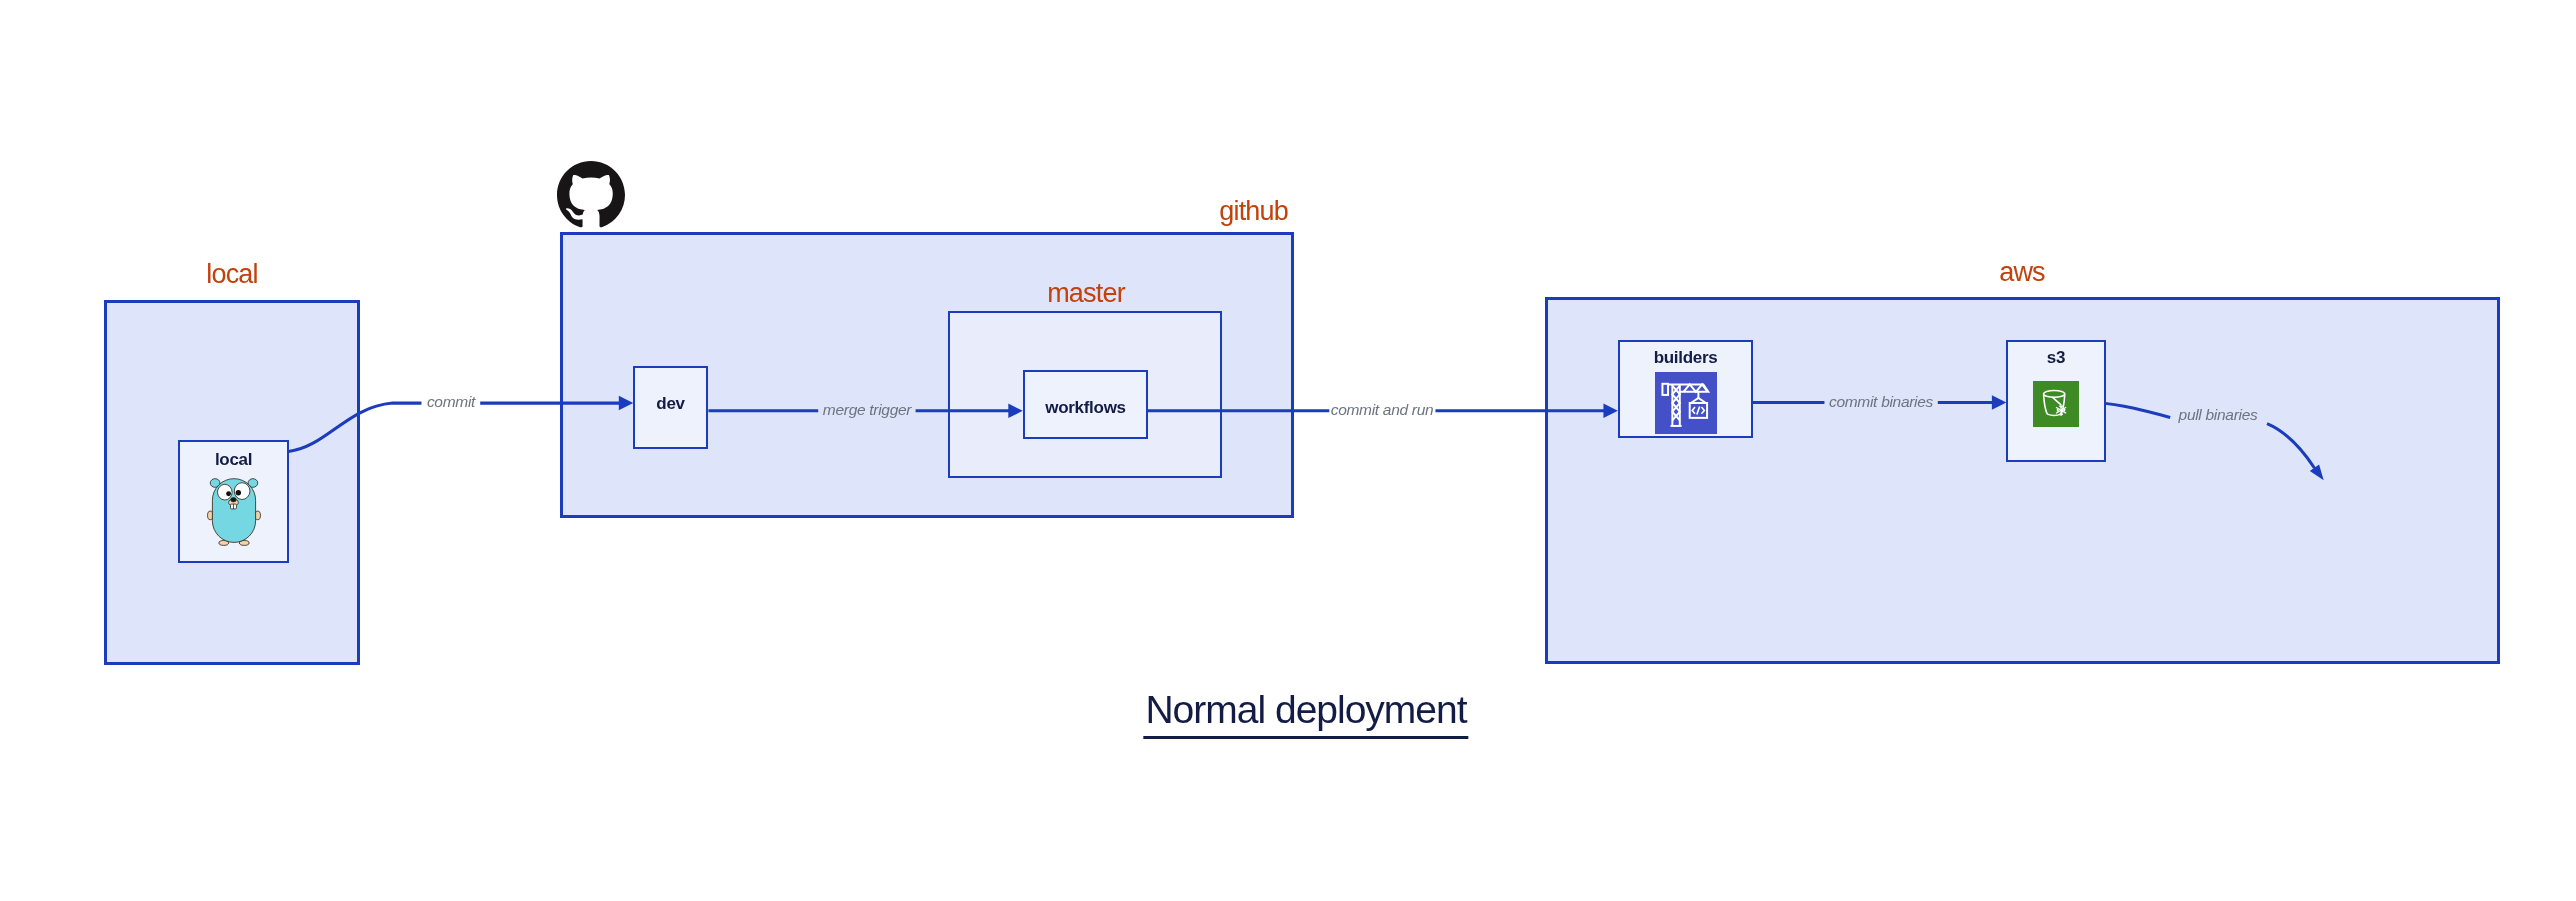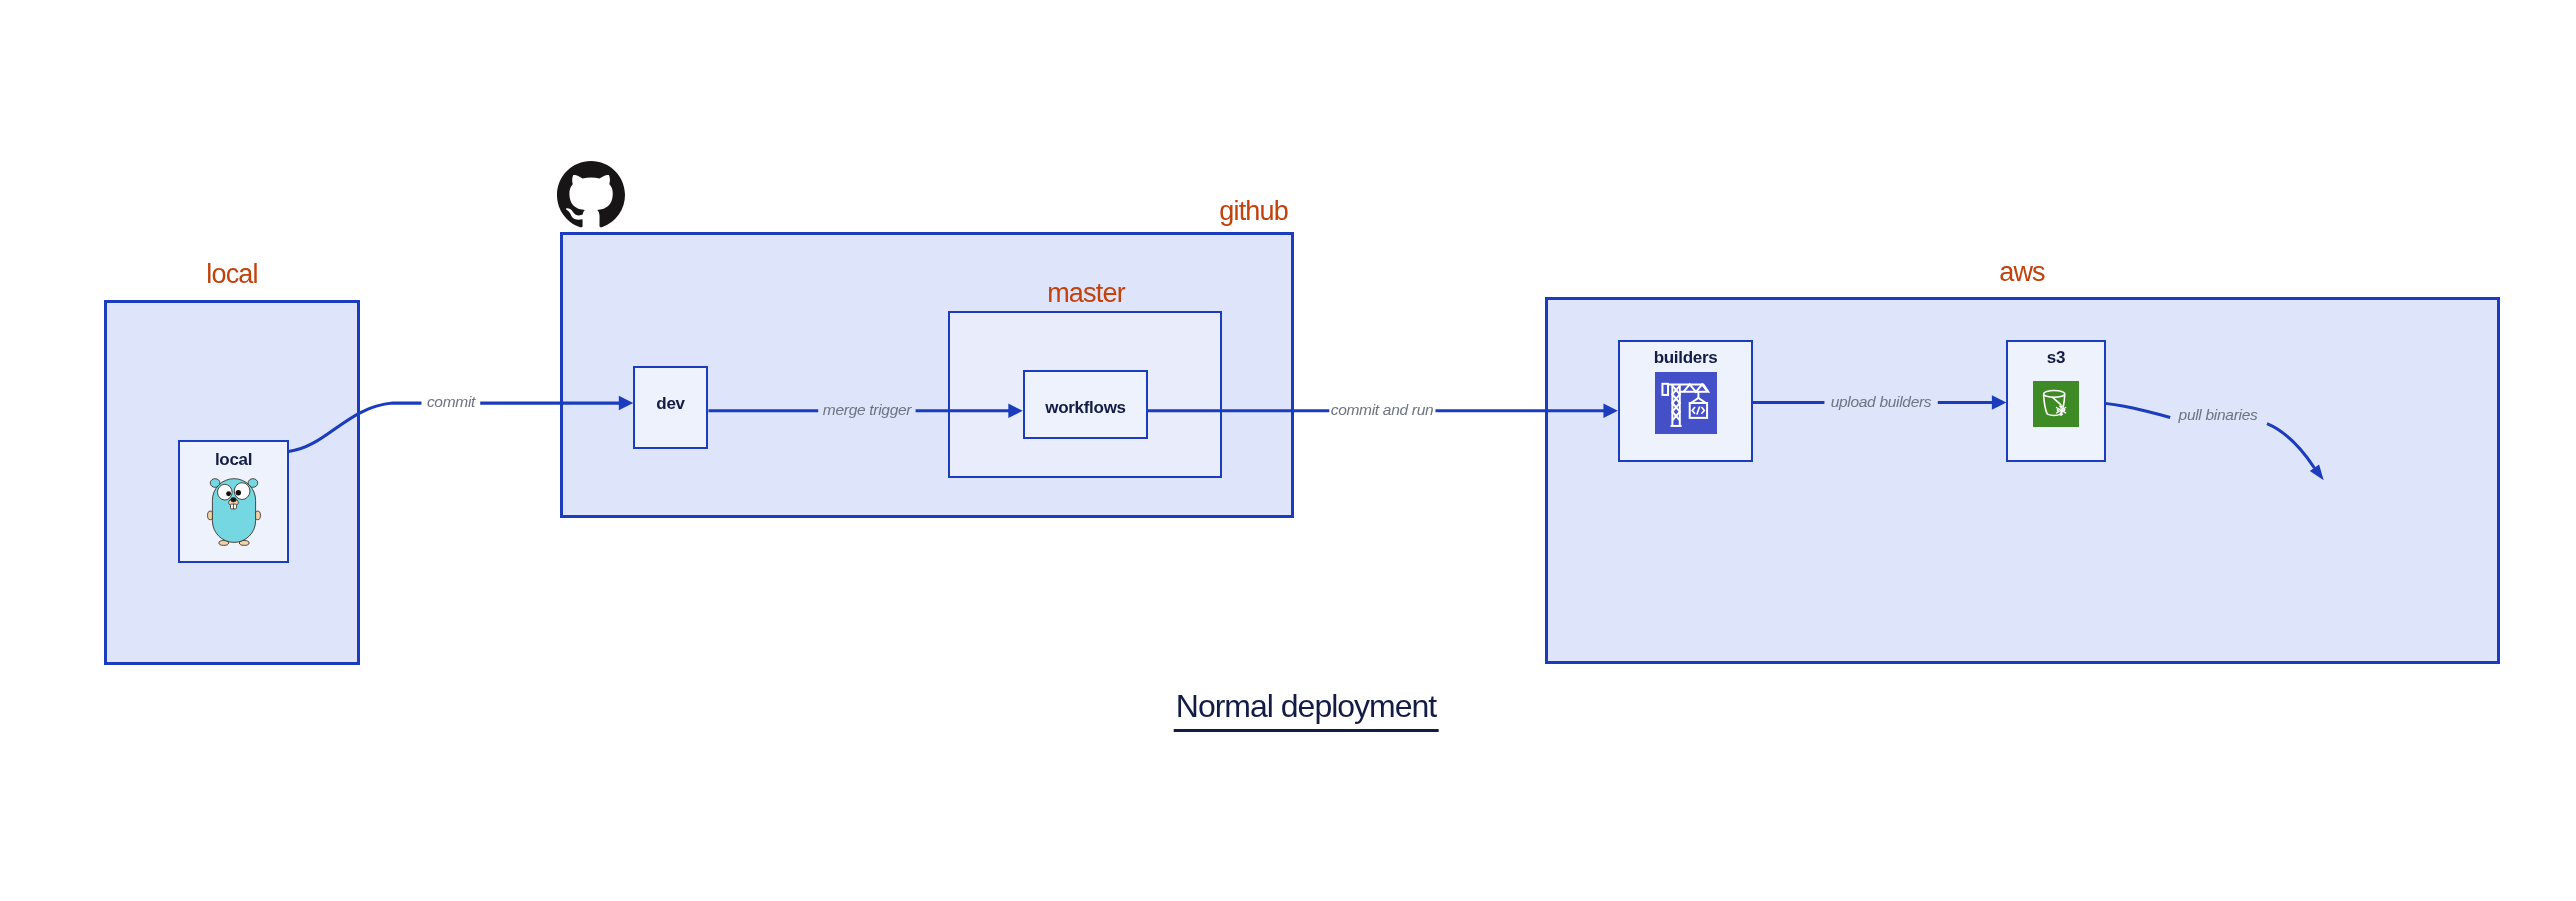--- a/index.html
+++ b/index.html
@@ -23,21 +23,21 @@
     letter-spacing:-0.3px;color:#131c45;white-space:nowrap;
   }
   .elabel{
     position:absolute;font-size:15.5px;font-style:italic;color:#6d7480;
     white-space:nowrap;transform:translate(-50%,-50%);letter-spacing:-0.3px;
   }
   .icon{position:absolute;left:50%;transform:translateX(-50%);}
   .edges{position:absolute;left:0;top:0;pointer-events:none;}
   .title{
     position:absolute;left:1306px;top:688px;transform:translateX(-50%);
-    font-size:32px;letter-spacing:-1px;color:#131c45;white-space:nowrap;
+    font-size:39px;letter-spacing:-1px;color:#131c45;white-space:nowrap;
     border-bottom:3.6px solid #131c45;padding:0 2.1px 4.1px 2.1px;
   }
 </style>
 </head>
 <body>
 
 <div class="canvas">
 
   <div class="gbox" style="left:104px;top:300px;width:256px;height:365px"></div>
 
@@ -79,21 +79,21 @@
       <polygon points="1985,797 1957,783 1957,811"></polygon>
       <polygon points="3140,797 3112,783 3112,811"></polygon>
       <polygon points="3894,781 3866,767 3866,795"></polygon>
       <polygon points="4510,932 4483,914 4501,901"></polygon>
     </g>
   </svg>
 
   <div class="elabel" style="left:451px;top:402px">commit</div>
   <div class="elabel" style="left:867px;top:410px">merge trigger</div>
   <div class="elabel" style="left:1382px;top:410px">commit and run</div>
-  <div class="elabel" style="left:1881px;top:402px">upload builders</div>
+  <div class="elabel" style="left:1881px;top:402px">commit binaries</div>
   <div class="elabel" style="left:2218px;top:415px">pull binaries</div>
 
   <div class="nbox" style="left:178px;top:440px;width:111px;height:123px">
     <div class="nlabel" style="top:8.2px">local</div>
     <svg class="icon" style="top:32px" width="54" height="72" viewBox="0 0 100 132">
       <g stroke="#3a2e26" stroke-width="1.6">
         <ellipse cx="15" cy="16" rx="9" ry="8" fill="#74d7e2"></ellipse>
         <ellipse cx="85" cy="16" rx="9" ry="8" fill="#74d7e2"></ellipse>
         <ellipse cx="6" cy="76" rx="5" ry="8" fill="#f2d3a7"></ellipse>
         <ellipse cx="94" cy="76" rx="5" ry="8" fill="#f2d3a7"></ellipse>
@@ -113,21 +113,21 @@
   </div>
 
   <div class="nbox" style="left:633px;top:366px;width:75px;height:83px">
     <div class="nlabel" style="top:26px">dev</div>
   </div>
 
   <div class="nbox" style="left:1023px;top:370px;width:125px;height:69px">
     <div class="nlabel" style="top:26px">workflows</div>
   </div>
 
-  <div class="nbox" style="left:1618px;top:340px;width:135px;height:122px">
+  <div class="nbox" style="left:1618px;top:340px;width:135px;height:98px">
     <div class="nlabel" style="top:5.7px">builders</div>
     <svg class="icon" style="top:30px" width="62" height="62" viewBox="0 0 100 100">
       <rect x="0" y="0" width="100" height="100" fill="#4450c8"></rect>
       <g stroke="#ffffff" stroke-width="3.2" fill="none">
         <rect x="12" y="19" width="9" height="18"></rect>
         <path d="M28 20 V86 M40 20 V86"></path>
         <path d="M28 22 L40 36 L28 50 L40 64 L28 78"></path>
         <path d="M40 22 L28 36 L40 50 L28 64 L40 78"></path>
         <path d="M25 87 H43"></path>
         <path d="M21 20 H78 L86 32 H40"></path>

